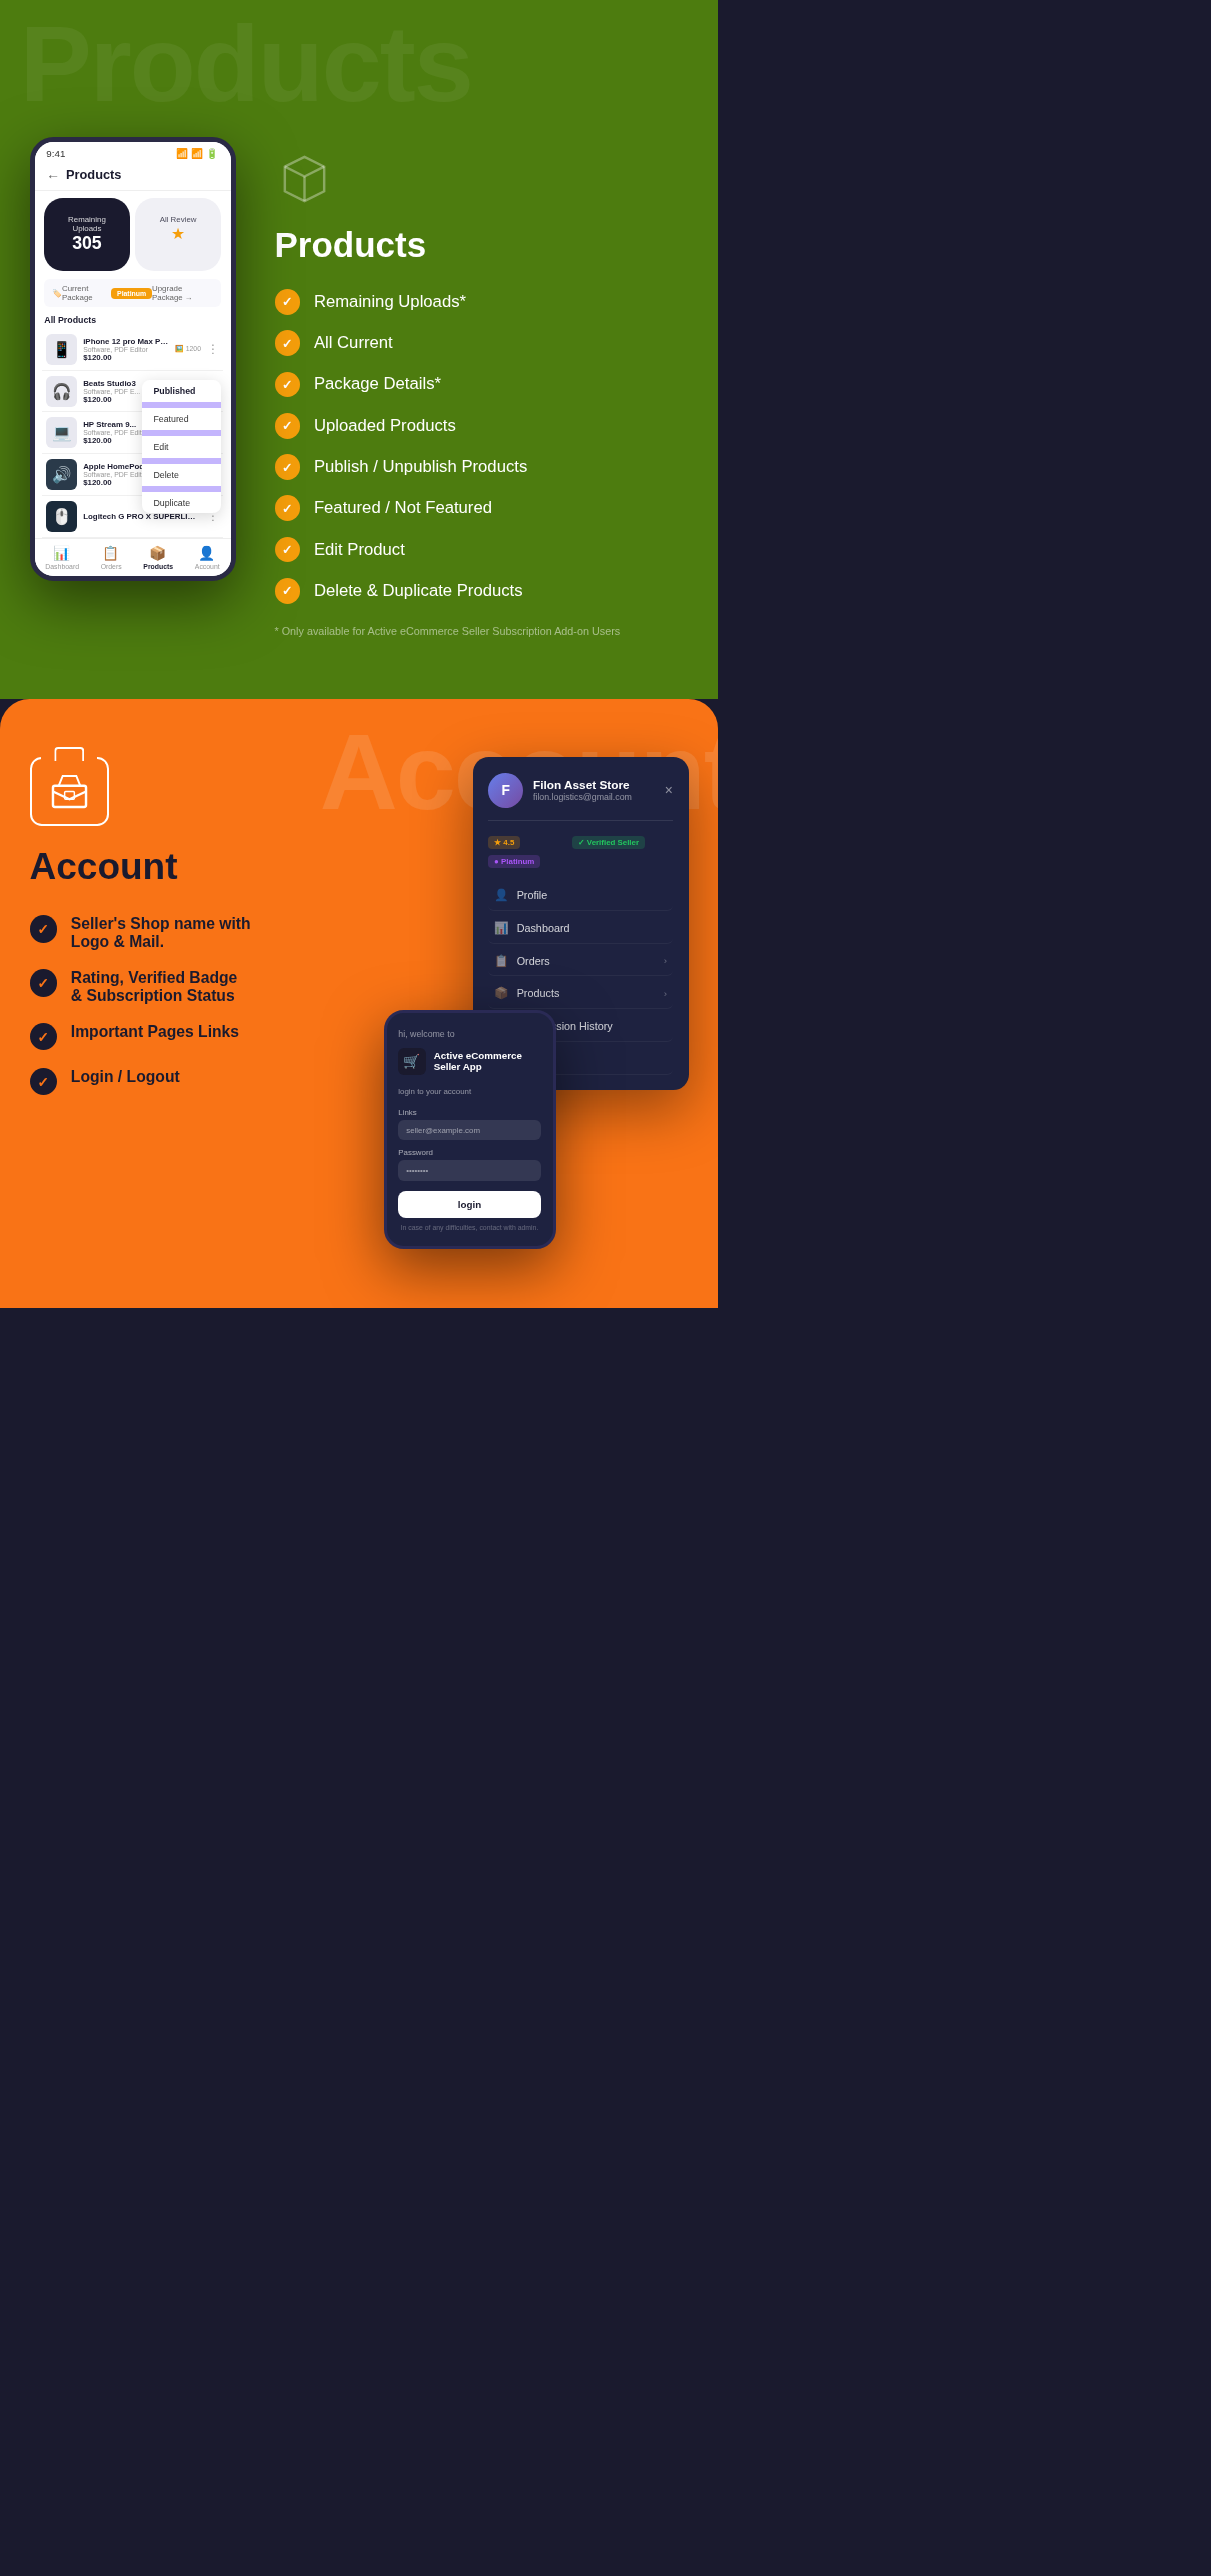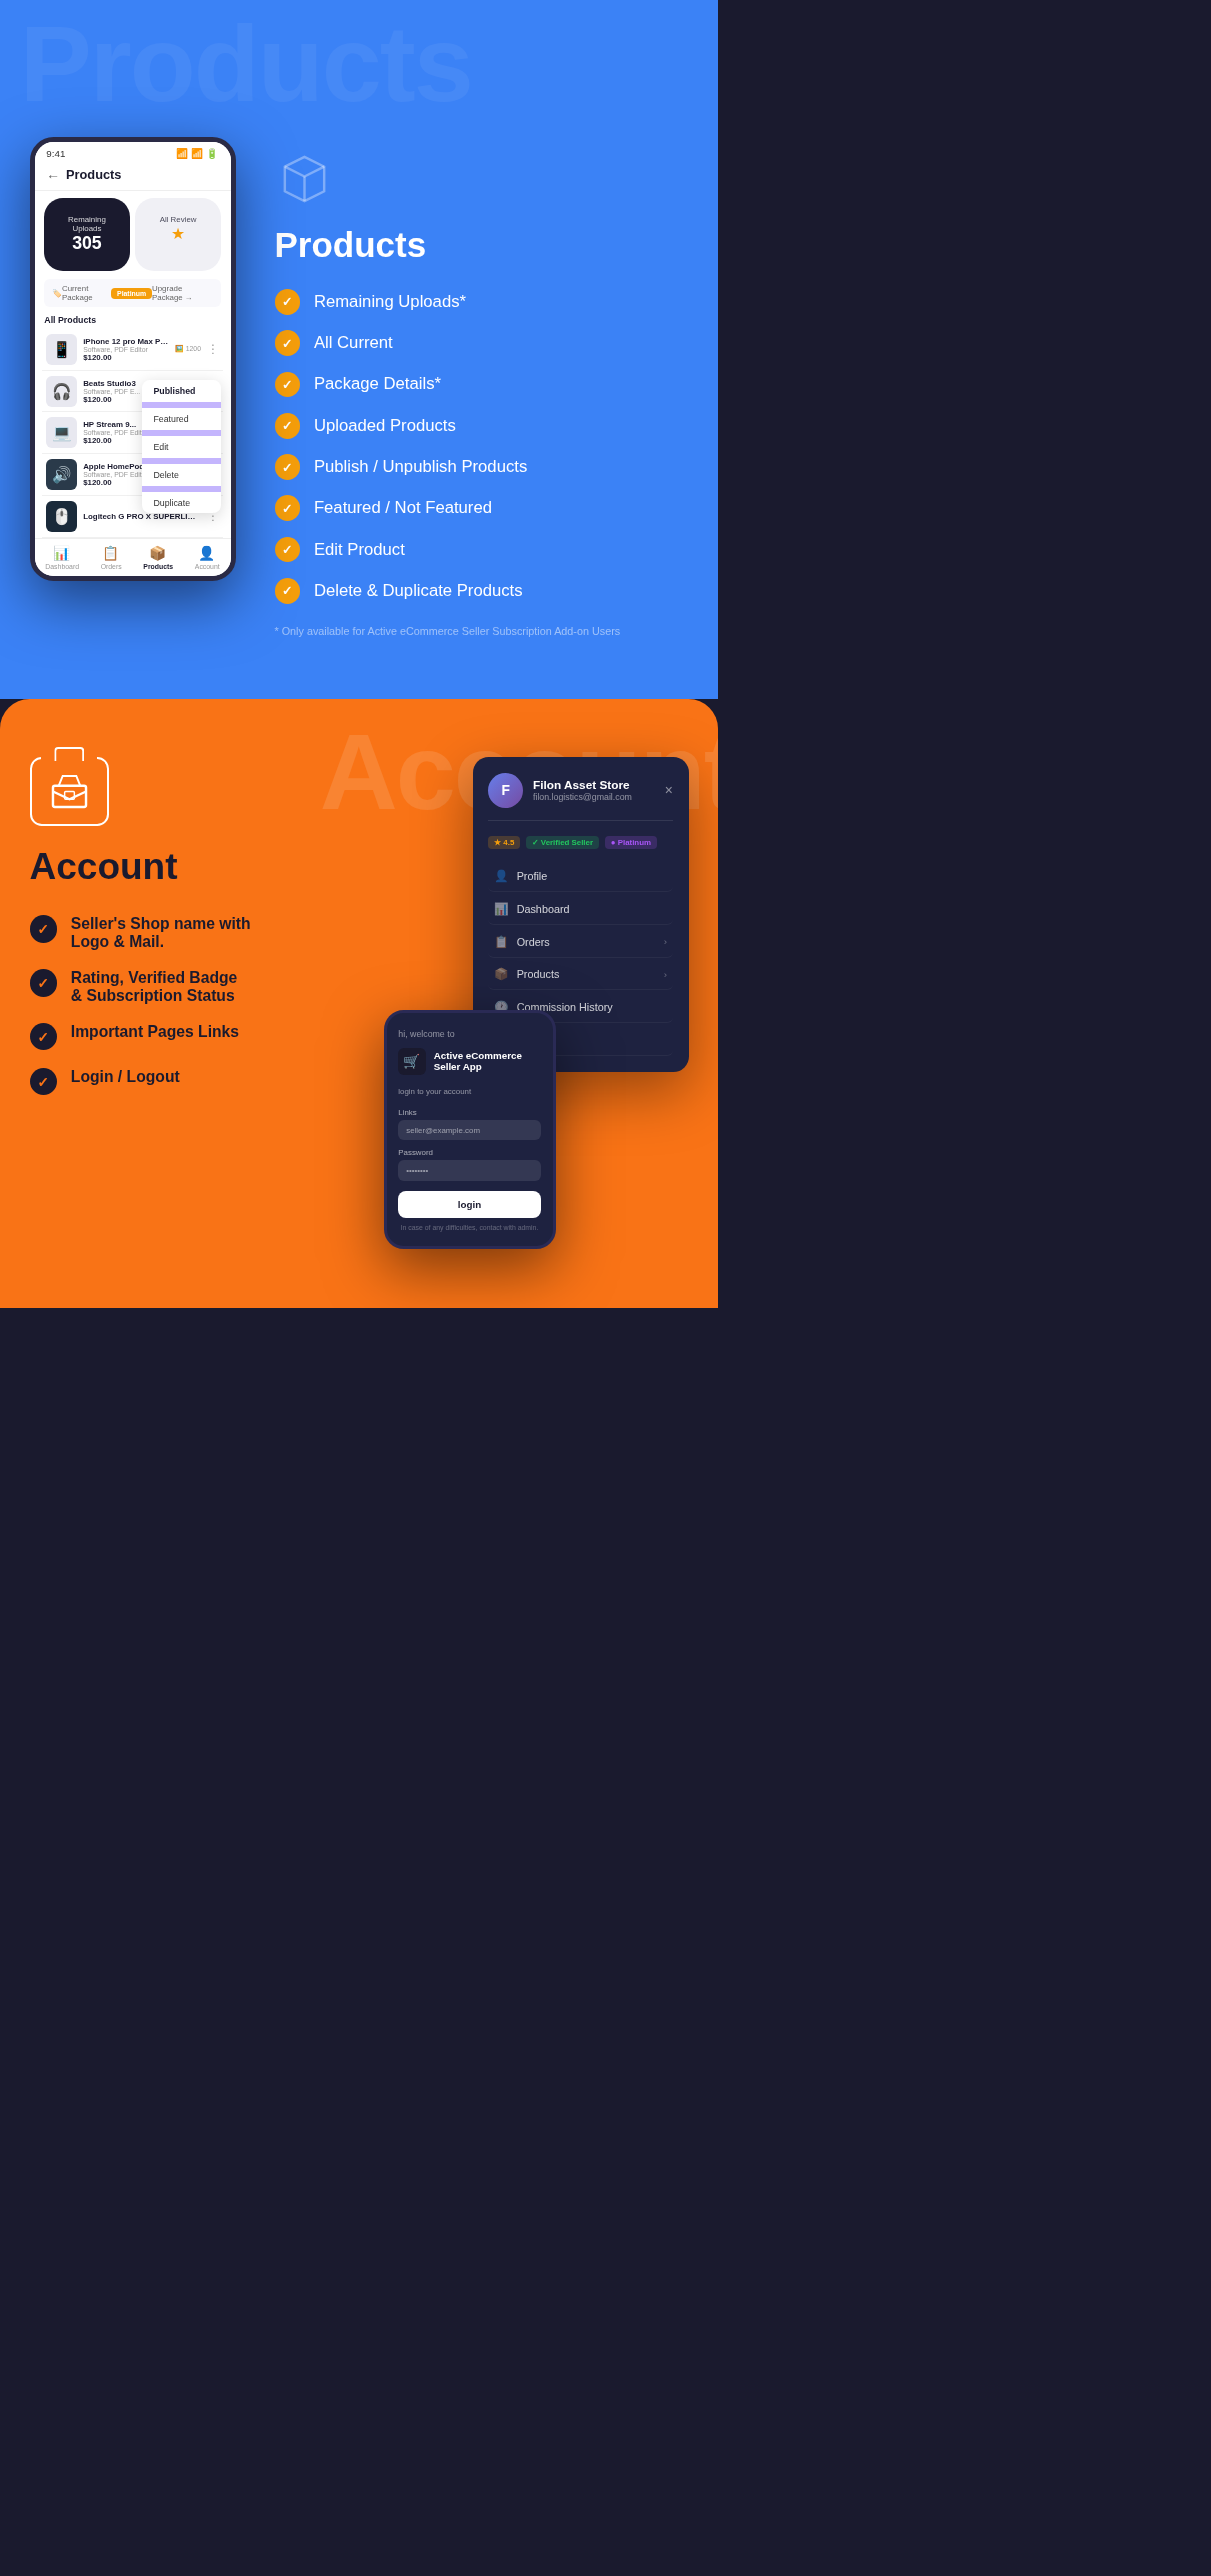--- a/index.html
+++ b/index.html
@@ -5,21 +5,21 @@
     * { margin: 0; padding: 0; box-sizing: border-box; }
     body {
       width: 718px;
       font-family: -apple-system, BlinkMacSystemFont, 'Segoe UI', sans-serif;
       background: #1a1a2e;
       overflow-x: hidden;
     }
 
     
     .section-products {
-      background: #3b82f6;
+      background: #4d7c0f;
       padding: 39px 29.5px 59px 29.5px;
       position: relative;
     }
 
     .bg-title {
       font-size: 108px;
       font-weight: 900;
       color: rgba(255,255,255,0.06);
       position: absolute;
       top: 9.8px;
@@ -469,20 +469,21 @@
     }
 
     .badge-rating {
       background: rgba(245,158,11,0.2);
       color: #f59e0b;
     }
 
     .badge-verified {
       background: rgba(34,197,94,0.2);
       color: #22c55e;
+      margin-left: 46px;
     }
 
     .badge-platinum {
       background: rgba(168,85,247,0.2);
       color: #a855f7;
     }
 
     .nav-menu {
       list-style: none;
       display: flex;

